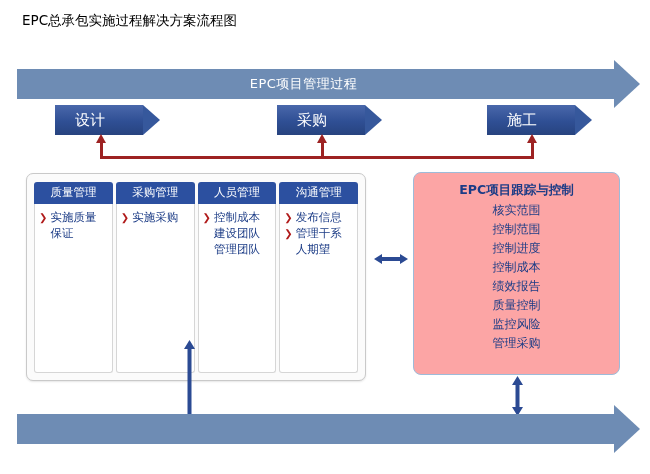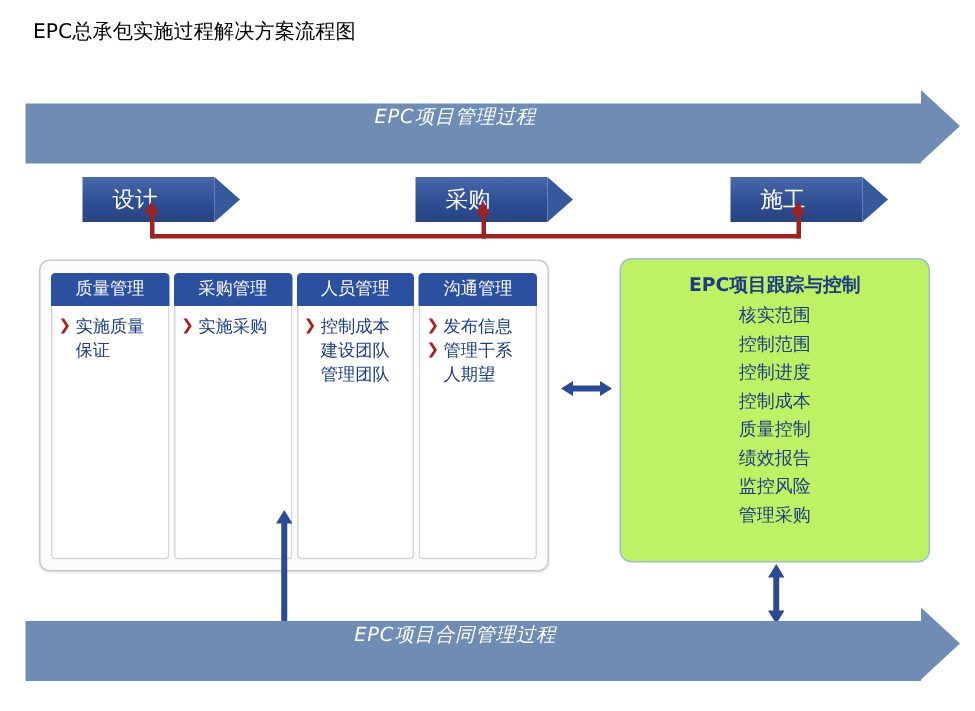--- a/index.html
+++ b/index.html
@@ -23,25 +23,25 @@
     font-size: 13.5px;
     font-weight: normal;
     color: #000000;
     letter-spacing: 0px;
     white-space: nowrap;
   }
 
   
   .banner-arrow {
     position: absolute;
-    height: 40px;
+    height: 30px;
     background: #6e8cb4;
     display: flex;
+    align-items: center;
     justify-content: center;
-    font-style: italic;
   }
   .banner-arrow .banner-label {
     color: #ffffff;
     font-size: 13px;
     font-weight: normal;
     letter-spacing: 0.5px;
     white-space: nowrap;
     transform: translateX(-12px);
   }
   .banner-head {
@@ -54,21 +54,21 @@
     border-bottom: 24px solid transparent;
     border-left: 26px solid #6e8cb4;
   }
   #banner-top { left: 17px; top: 69px; width: 597px; }
   #banner-bottom { left: 17px; top: 414px; width: 597px; }
 
   
   .phase-chevron {
     position: absolute;
     height: 30px;
-    top: 118px;
+    top: 105px;
     background: linear-gradient(to bottom, #4a68ab 0%, #2f4f94 55%, #27437f 100%);
     display: flex;
     align-items: center;
     justify-content: center;
   }
   .phase-chevron .phase-label {
     color: #ffffff;
     font-size: 15px;
     white-space: nowrap;
     transform: translateX(-9px);
@@ -176,21 +176,21 @@
   .pg-bullet.blank { visibility: hidden; }
   .pg-text { white-space: nowrap; }
 
   
   #right-panel {
     position: absolute;
     left: 413px;
     top: 172px;
     width: 207px;
     height: 203px;
-    background: #bef264;
+    background: #fca5a5;
     border: 1px solid #9dbbd9;
     border-radius: 8px;
     box-sizing: border-box;
     padding-top: 9px;
     text-align: center;
   }
   #right-panel-title {
     font-size: 12.5px;
     font-weight: bold;
     color: #1c3c86;
@@ -322,22 +322,22 @@
   </div>
 
 </div>
 
 <div id="right-panel" data-name="monitor-control-panel">
   <div id="right-panel-title" data-name="monitor-control-title">EPC项目跟踪与控制</div>
   <div class="mc-item" data-name="monitor-control-item">核实范围</div>
   <div class="mc-item" data-name="monitor-control-item">控制范围</div>
   <div class="mc-item" data-name="monitor-control-item">控制进度</div>
   <div class="mc-item" data-name="monitor-control-item">控制成本</div>
+  <div class="mc-item" data-name="monitor-control-item">绩效报告</div>
   <div class="mc-item" data-name="monitor-control-item">质量控制</div>
-  <div class="mc-item" data-name="monitor-control-item">绩效报告</div>
   <div class="mc-item" data-name="monitor-control-item">监控风险</div>
   <div class="mc-item" data-name="monitor-control-item">管理采购</div>
 </div>
 
 <div id="arrow-h-双" data-name="double-arrow-horizontal-icon">
   <svg class="blue-svg" width="34" height="10" viewBox="0 0 34 10">
     <polygon points="0,5 8,0 8,3 26,3 26,0 34,5 26,10 26,7 8,7 8,10" fill="#2b4a93"></polygon>
   </svg>
 </div>
 
@@ -347,15 +347,14 @@
   </svg>
 </div>
 
 <div id="arrow-v-双" data-name="double-arrow-vertical-icon">
   <svg class="blue-svg" width="11" height="40" viewBox="0 0 11 40">
     <polygon points="5.5,0 11,9 7.5,9 7.5,31 11,31 5.5,40 0,31 3.5,31 3.5,9 0,9" fill="#2b4a93"></polygon>
   </svg>
 </div>
 
 <div id="banner-bottom" class="banner-arrow" data-name="banner-epc-contract-management-process">
-  <span class="banner-label" data-name="banner-bottom-label">EPC项目合同管理过程</span>
   <span class="banner-head" data-name="arrow-head-icon"></span>
 </div>
 
 </body></html>

